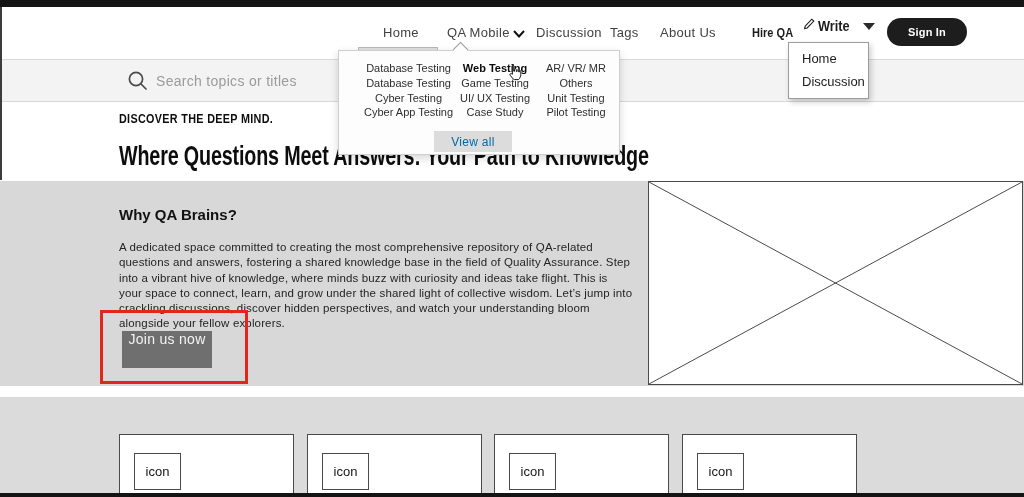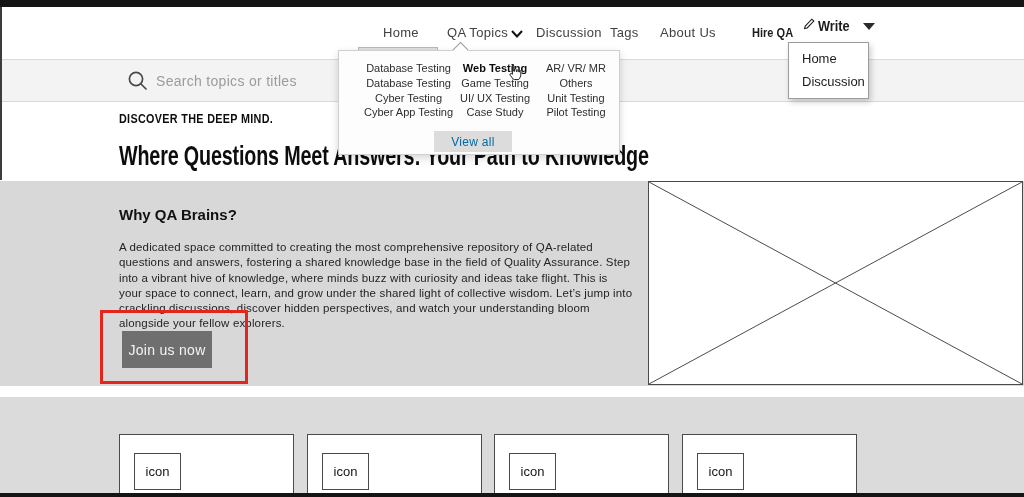--- a/index.html
+++ b/index.html
@@ -59,21 +59,21 @@
   .headline { left:119px; top:141px; font-size:27px; font-weight:800; color:#0d0d0d;
               display:inline-block; transform:scaleX(.73); transform-origin:left center;
               white-space:nowrap; letter-spacing:-.2px; }
 
   
   .hero { left:0; top:181px; width:1024px; height:205px; background:#d8d8d8; }
   .why-title { left:119px; top:206px; font-size:15px; font-weight:700; color:#111; }
   .hero-par { left:119px; top:240px; width:514px; font-size:11.5px; line-height:15.3px; color:#242424;
               letter-spacing:.15px; }
   .join-btn { left:122px; top:331px; width:90px; height:37px; background:#6f6f6f; color:#f4f4f4;
-              font-size:14px; display:flex; align-items:center; justify-content:center;
+              font-size:14px; display:flex; justify-content:center;
               cursor:pointer; letter-spacing:.3px; }
   .red-box { left:100px; top:310px; width:148px; height:74px; border:3px solid #e2261d; z-index:40; }
   .img-ph { left:648px; top:181px; width:375px; height:204px; background:#fff; border:1px solid #4a4a4a; }
   .img-ph svg { display:block; width:100%; height:100%; }
 
   
   .involved { left:0; top:397px; width:1024px; height:100px; background:#dbdbdb; }
   .involved-title { left:119px; top:402px; font-size:15px; font-weight:700; color:#111; }
   .card { top:434px; width:175px; height:70px; background:#fff; border:1px solid #4a4a4a; }
   .card1 { left:119px; } .card2 { left:307px; } .card3 { left:494px; } .card4 { left:682px; }
@@ -105,37 +105,40 @@
 </style>
 </head>
 <body>
 
 <div class="page">
 
   <div class="abs header"></div>
 
 
   <span class="abs nav-item nav-home">Home</span>
-  <span class="abs nav-item nav-qa-topics"><span>QA Topics</span><span class="chev"><svg width="12" height="8" viewBox="0 0 12 8">
+  <span class="abs nav-item nav-qa-topics"><span>QA Mobile</span><span class="chev"><svg width="12" height="8" viewBox="0 0 12 8">
           <polyline points="1,1 6,6.5 11,1" fill="none" stroke="#111" stroke-width="2"></polyline>
         </svg></span></span>
   <span class="abs nav-item nav-discussion">Discussion</span>
   <span class="abs nav-item nav-tags">Tags</span>
   <span class="abs nav-item nav-about">About Us</span>
 
   <div class="abs home-underline"></div>
 
   <span class="abs hire-qa">Hire QA</span>
 
   <span class="abs write-group">
     <span class="pencil"><svg width="13" height="13" viewBox="0 0 13 13">
           <path d="M2.2 9.2 L8.8 2.2 L10.8 4.1 L4.2 11 L1.6 11.6 Z" fill="none" stroke="#1c1c1c" stroke-width="1.1"></path>
         </svg></span><span class="write-label">Write</span><span class="write-caret"></span>
   </span>
 
+  <div class="abs sign-in">
+      <span>Sign In</span>
+    </div>
 
   <div class="abs search-bar"></div>
   <span class="abs search-icon"><svg width="21" height="21" viewBox="0 0 21 21">
         <circle cx="9" cy="9" r="6.6" fill="none" stroke="#4a4a4a" stroke-width="1.7"></circle>
         <line x1="14" y1="14" x2="19" y2="19" stroke="#4a4a4a" stroke-width="1.7" stroke-linecap="round"></line>
       </svg></span>
   <input class="abs search-input" type="text" placeholder="Search topics or titles" style="">
 
   <span class="abs eyebrow">DISCOVER THE DEEP MIND.</span>
   <span class="abs headline">Where Questions Meet Answers: Your Path to Knowledge</span>

